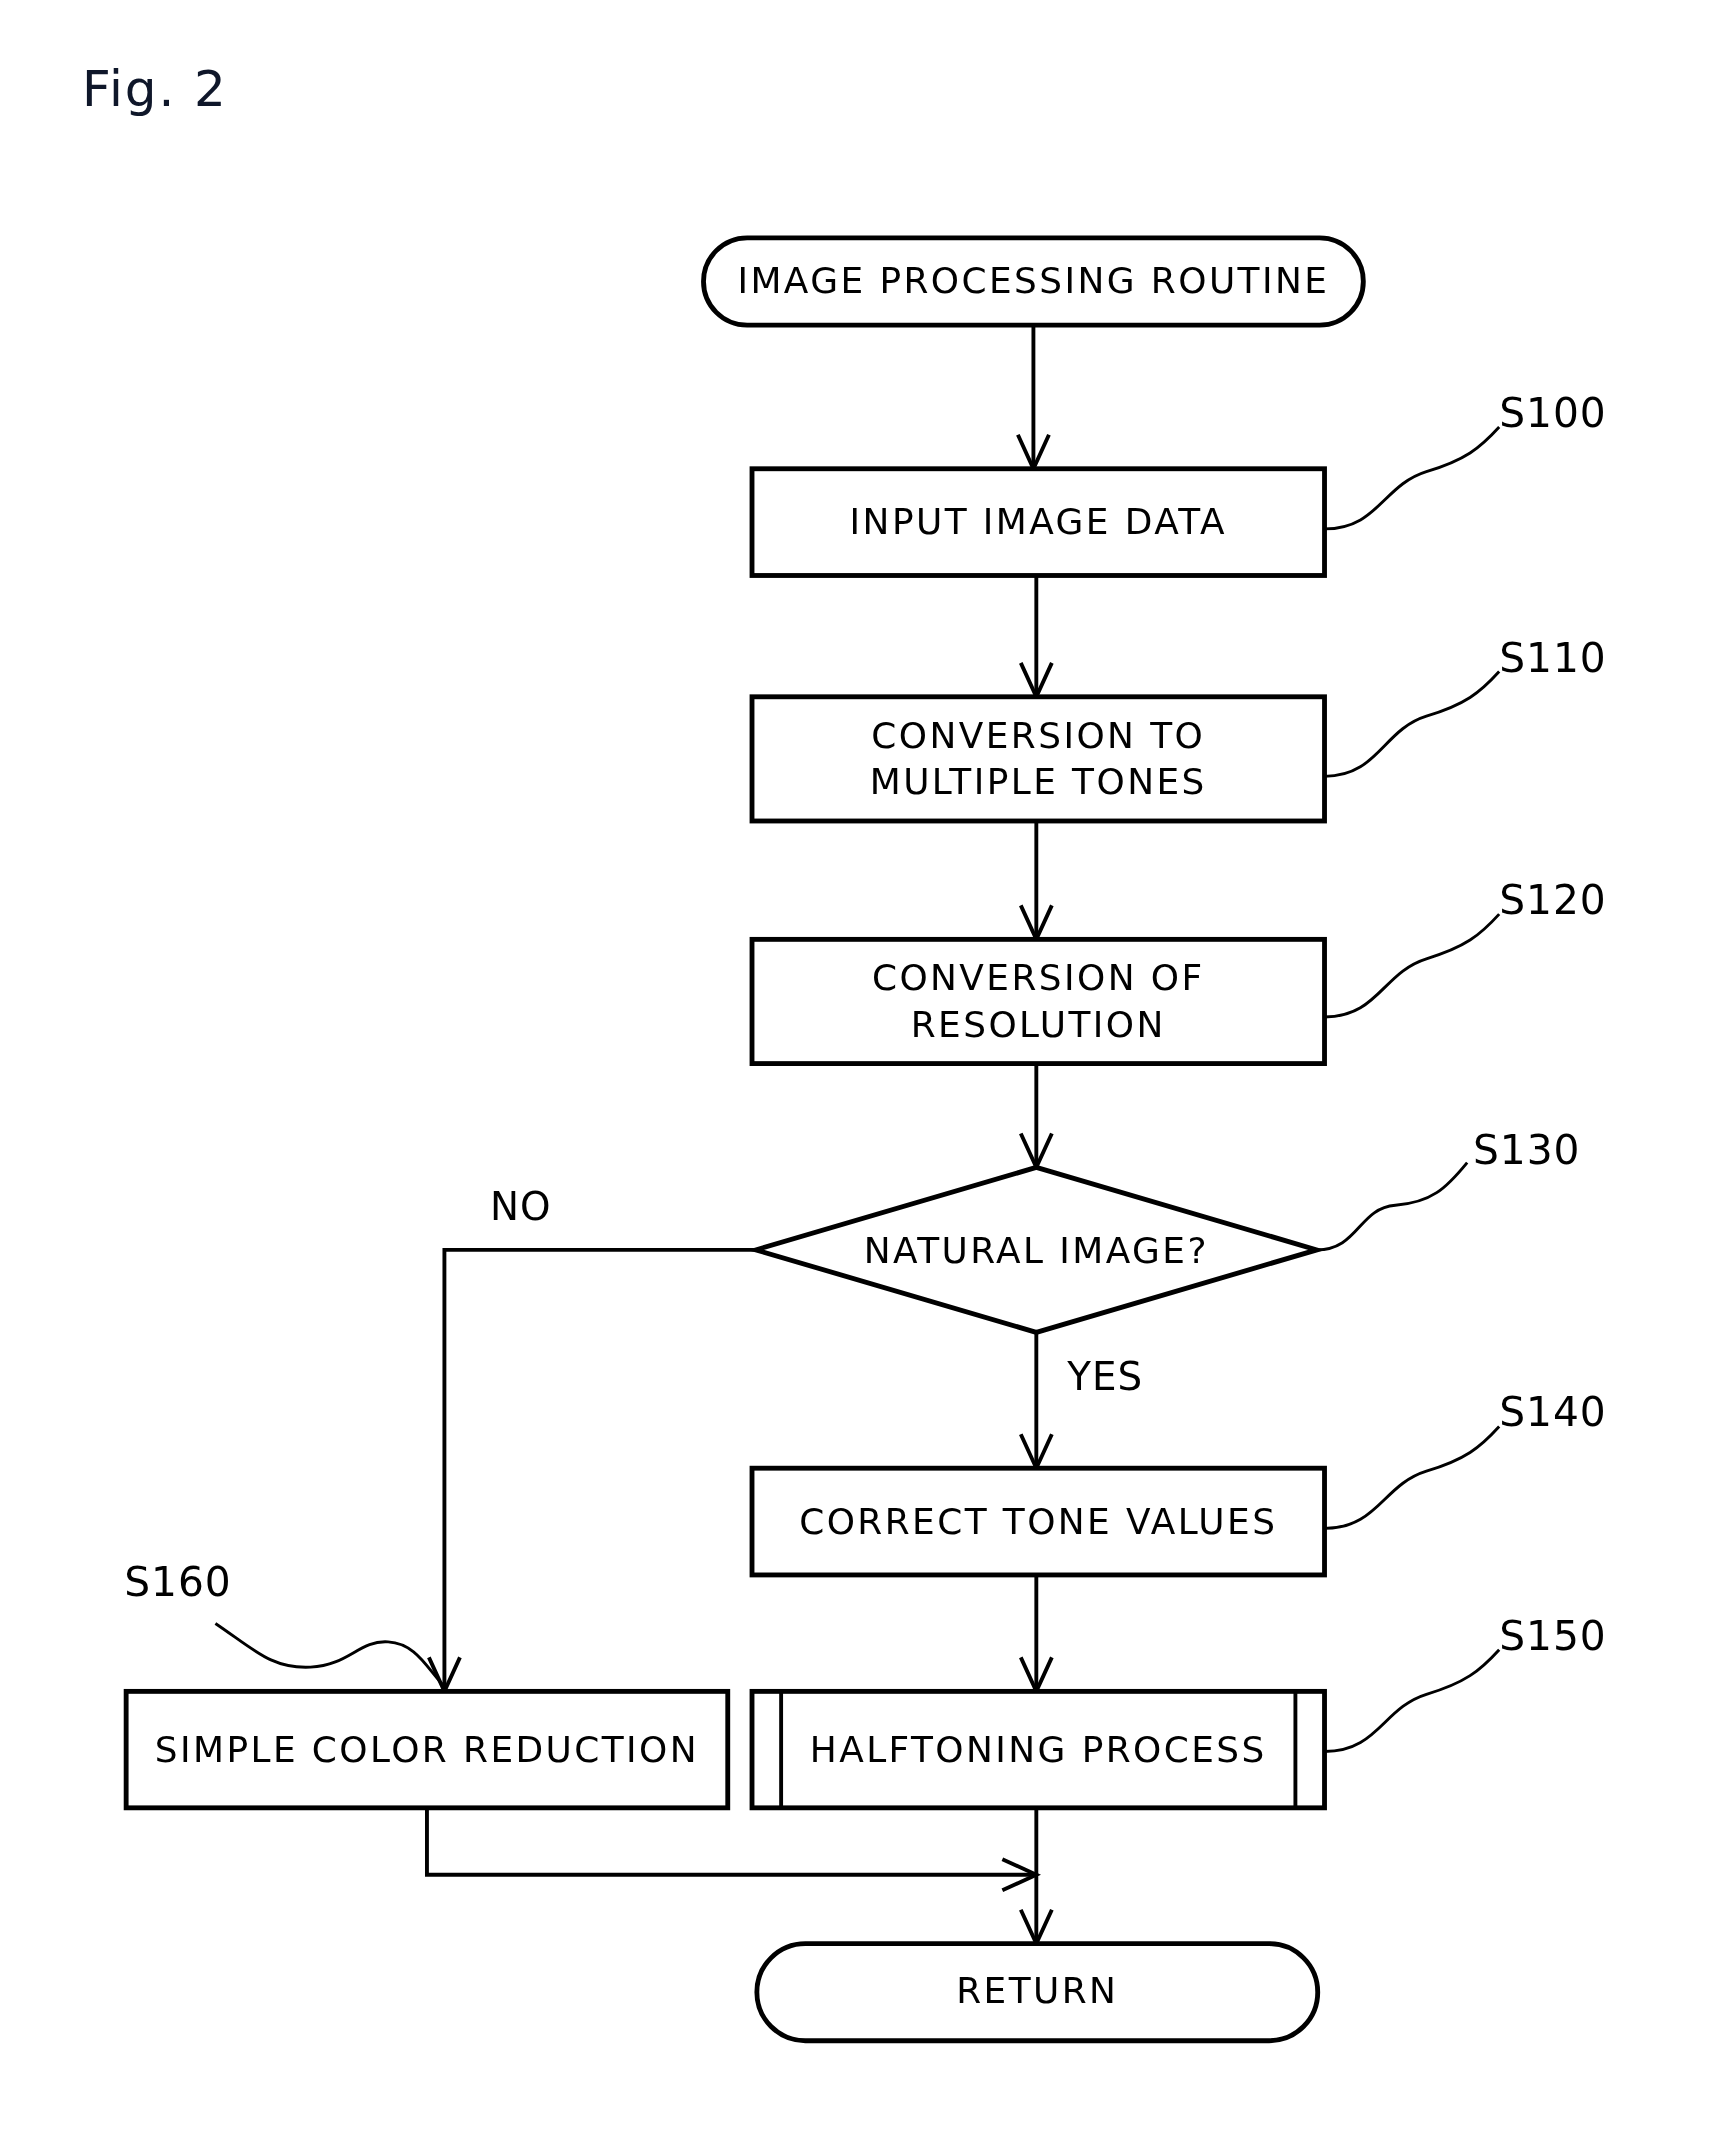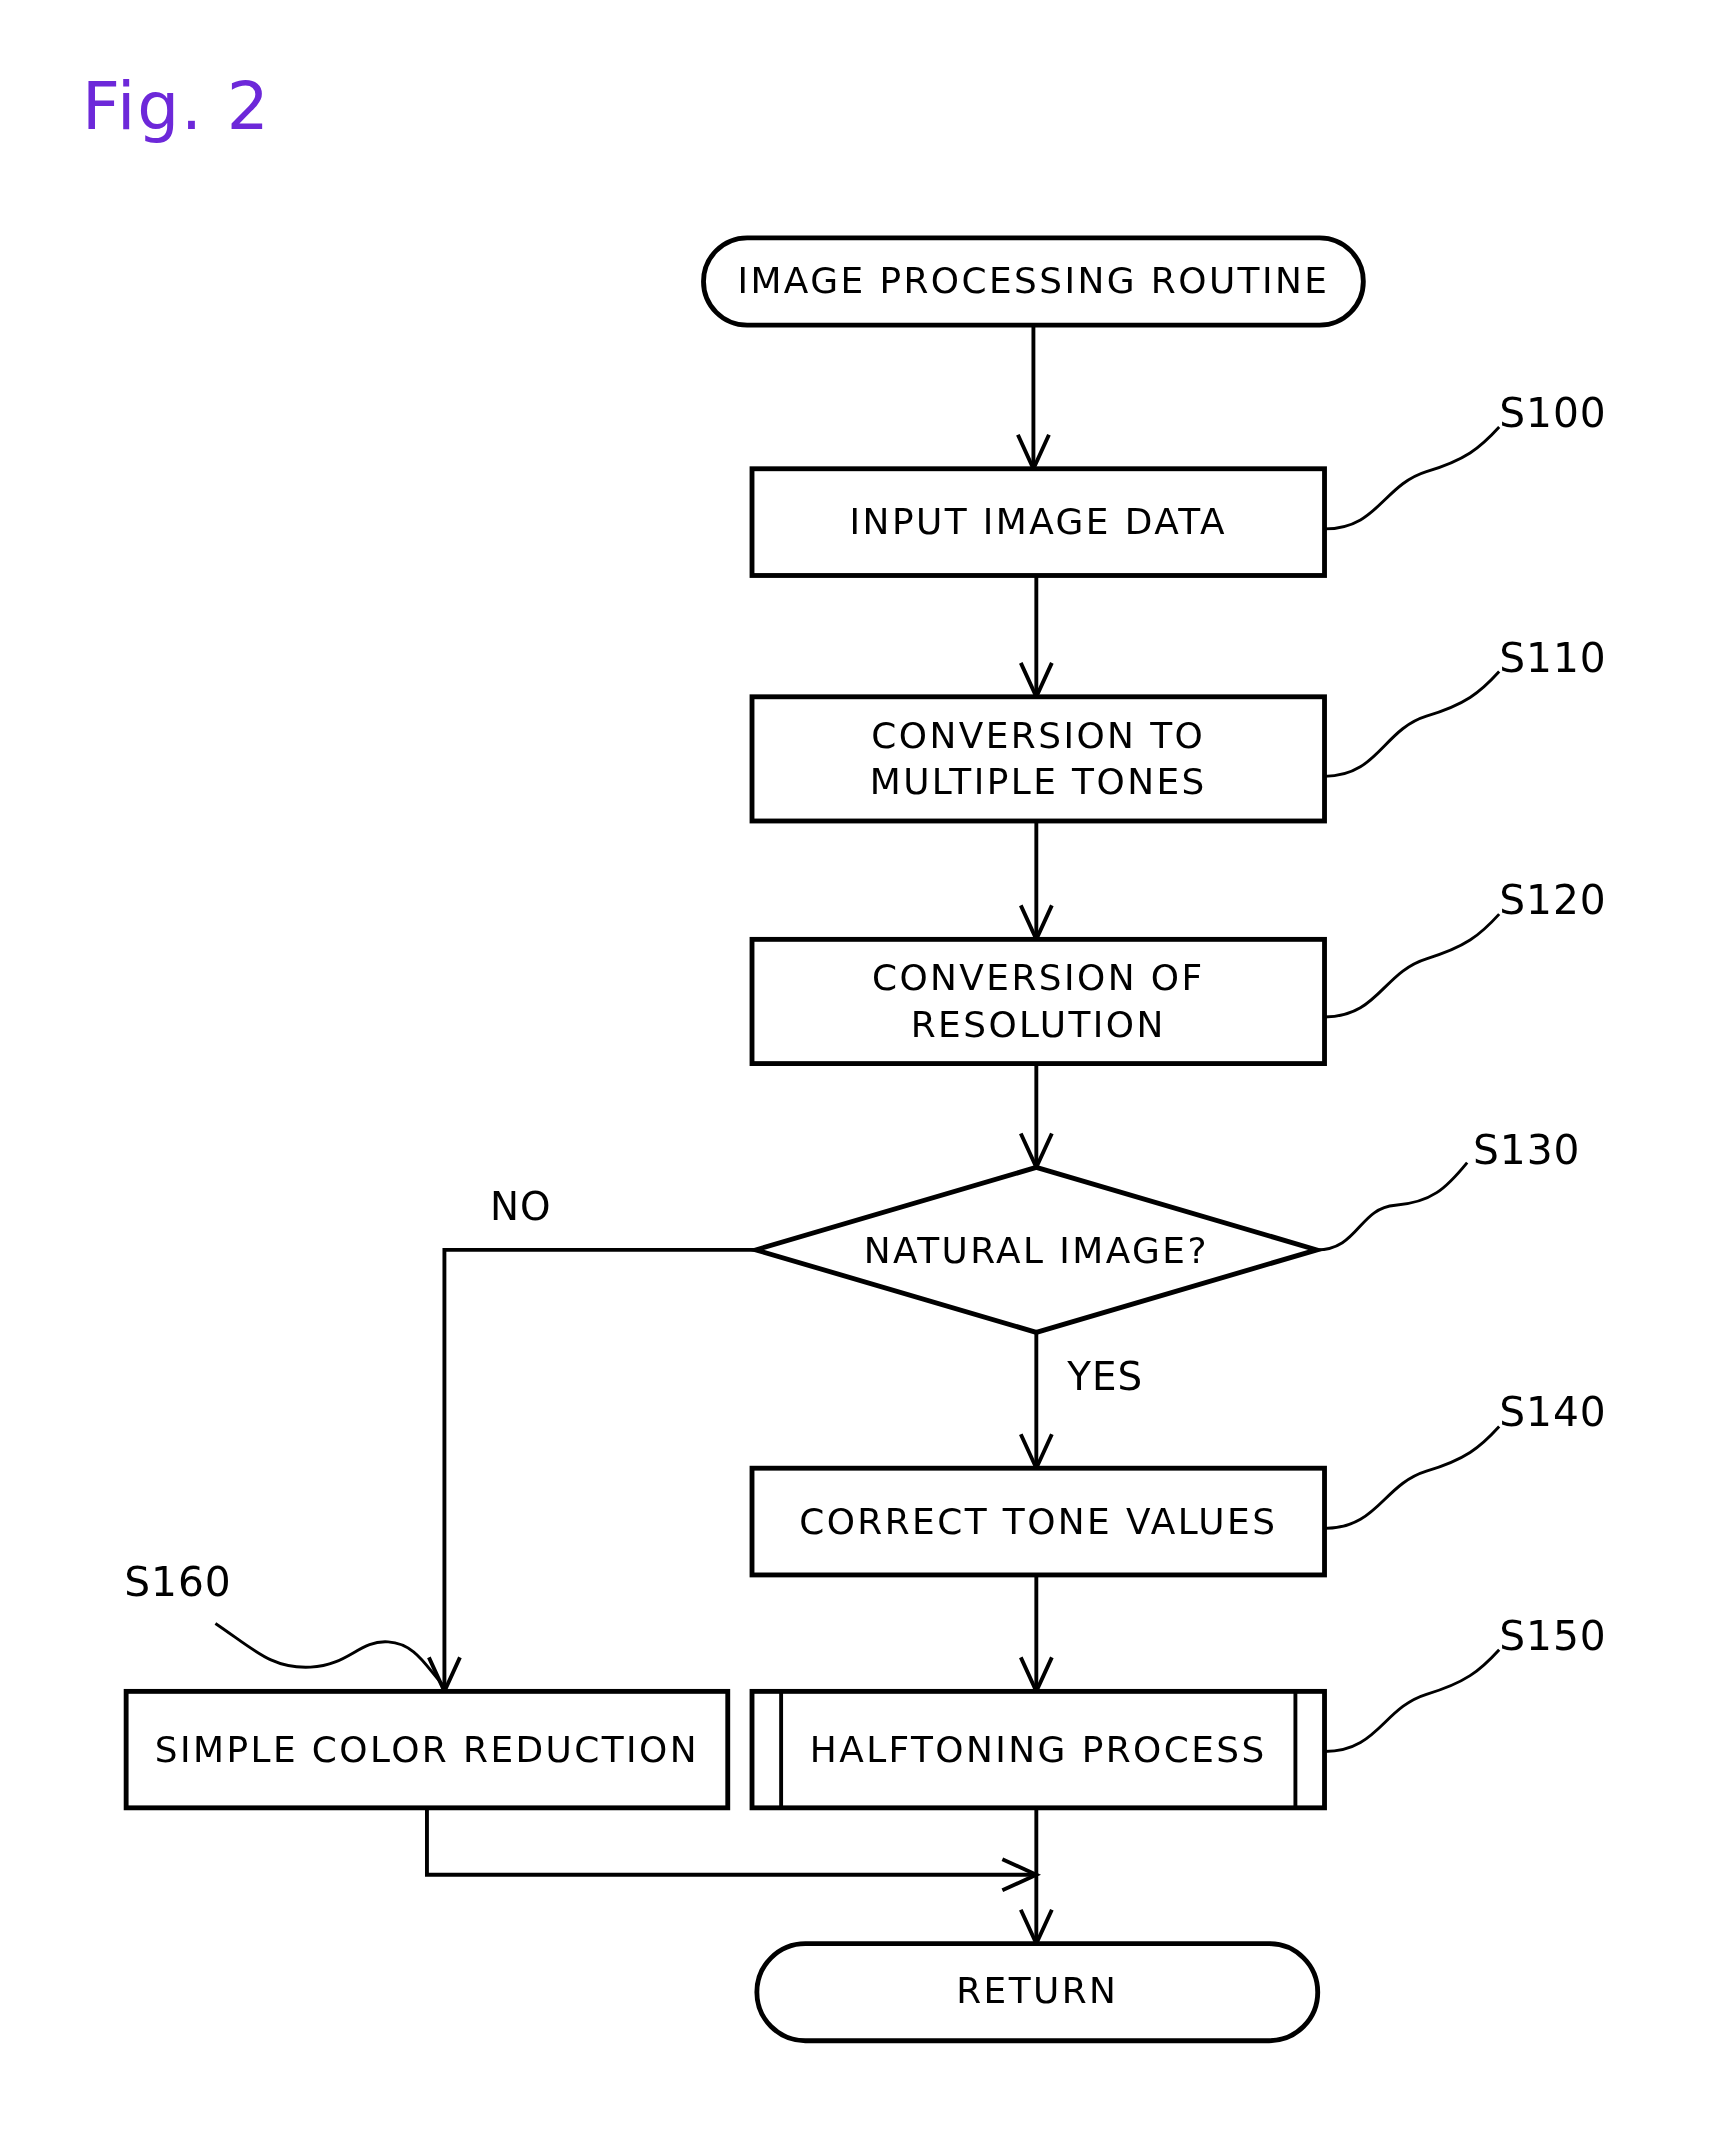--- a/index.html
+++ b/index.html
@@ -18,25 +18,24 @@
     position: absolute;
     left: 0; top: 0;
     width: 1734px;
     height: 2132px;
   }
   .fig-label {
     position: absolute;
     left: 82px;
     top: 60px;
     font-family: "DejaVu Sans", sans-serif;
-    font-size: 66px;
+    font-size: 50px;
     letter-spacing: 1.9px;
-    color: #6d28d9;
+    color: #0f172a;
     white-space: nowrap;
-    margin-top: 8px;
   }
   svg.flow {
     position: absolute;
     left: 0;
     top: 0;
     width: 1734px;
     height: 2132px;
     display: block;
   }
   .shape-stroke {

